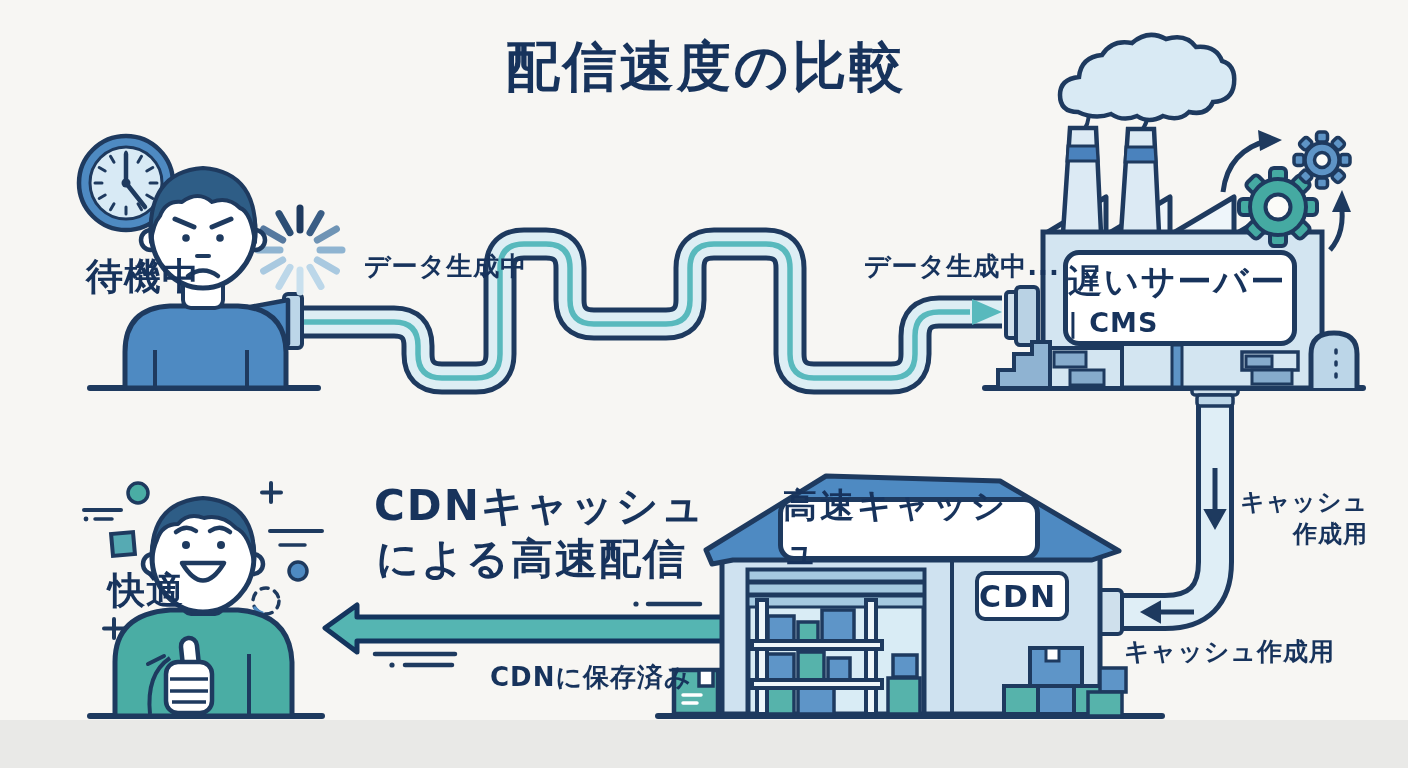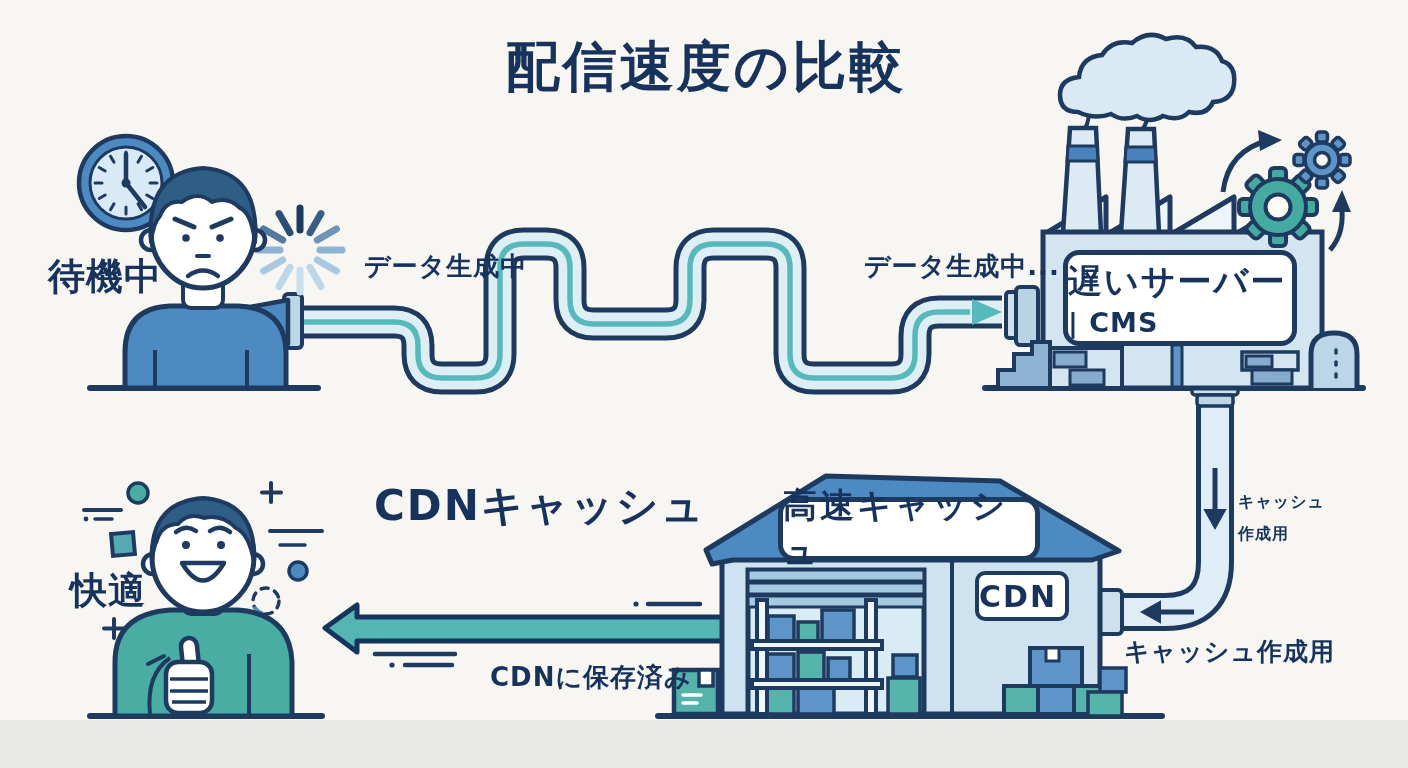--- a/index.html
+++ b/index.html
@@ -9,34 +9,34 @@
     font-family:"DejaVu Sans","Liberation Sans",sans-serif;
     color:#17335c;
   }
   .stage svg{position:absolute;left:0;top:0;}
   .lbl{
     position:absolute;font-weight:800;color:#17335c;
     white-space:nowrap;line-height:1.15;letter-spacing:1px;
   }
   .title{font-size:54px;letter-spacing:3px;text-align:center;}
   .subtitle{font-size:45px;letter-spacing:2px;text-align:center;}
-  .big-label{font-size:37px;}
+  .big-label{font-size:37px;margin-left:38px;}
   .mid-label{font-size:26px;}
   .sign{
     position:absolute;background:#ffffff;border:5px solid #1e3a5f;
     border-radius:16px;display:flex;flex-direction:column;
     align-items:flex-start;justify-content:center;font-weight:800;color:#17335c;
   }
   .sign-slow{left:1063px;top:250px;width:224px;height:86px;}
   .sign-slow .l1{font-size:34px;letter-spacing:2px;}
   .sign-slow .l2{font-size:27px;letter-spacing:1px;margin-top:2px;}
   .sign-cache{left:778px;top:497px;width:252px;height:54px;font-size:34px;letter-spacing:3px;}
   .sign-cdn{left:975px;top:571px;width:86px;height:42px;font-size:30px;border-width:4px;border-radius:10px;letter-spacing:2px;}
   .heading-cdn{font-size:42px;line-height:52px;letter-spacing:2px;}
-  .cache-side{width:130px;text-align:left;font-size:16px;line-height:32px;}
+  .cache-side{width:130px;text-align:right;font-size:24px;line-height:32px;}
 </style>
 </head>
 <body>
 
 <div class="stage">
 
 <svg width="1408" height="768" viewBox="0 0 1408 768">
 
   <g stroke="#1e3a5f" stroke-width="6" stroke-linecap="round">
     <line x1="90" y1="388" x2="318" y2="388"></line>
@@ -305,20 +305,21 @@
   <div class="l2">| CMS</div>
 </div>
 
 <div class="lbl cache-side" style="left:1238px;top:486px;">
   <div>キャッシュ</div>
   <div>作成用</div>
 </div>
 <div class="lbl" style="left:1124px;top:638px;font-size:25px;">キャッシュ作成用</div>
 
 <div class="lbl heading-cdn" style="left:374px;top:480px;">CDNキャッシュ</div>
+<div class="lbl heading-cdn" style="left:376px;top:533px;">による高速配信</div>
 
 <div class="sign sign-cache">高速キャッシュ</div>
 <div class="sign sign-cdn">CDN</div>
 
 <div class="lbl" style="left:490px;top:663px;font-size:26px;">CDNに保存済み</div>
 <div class="lbl big-label" style="left:70px;top:570px;">快適</div>
 
 </div>
 
 </body></html>

